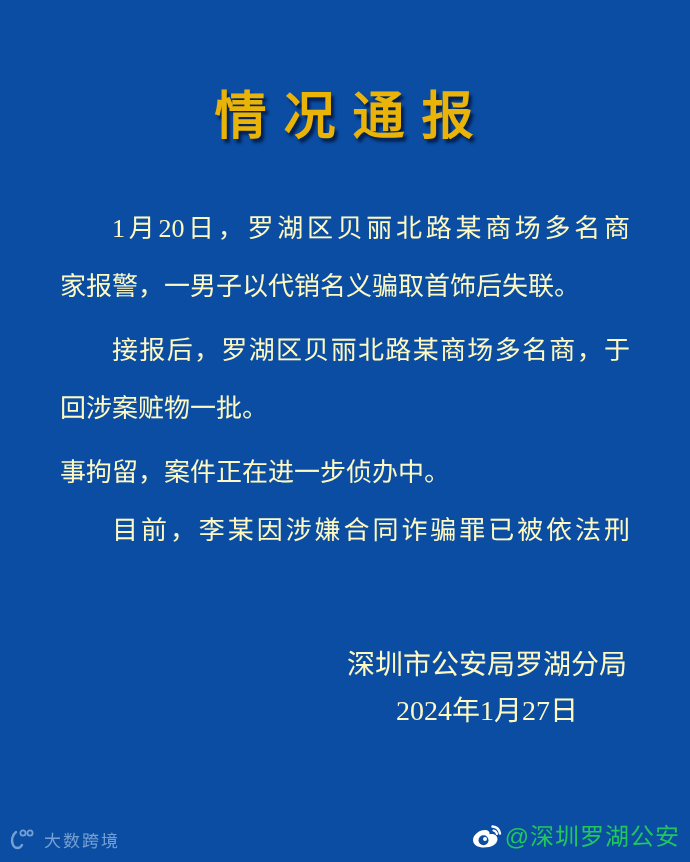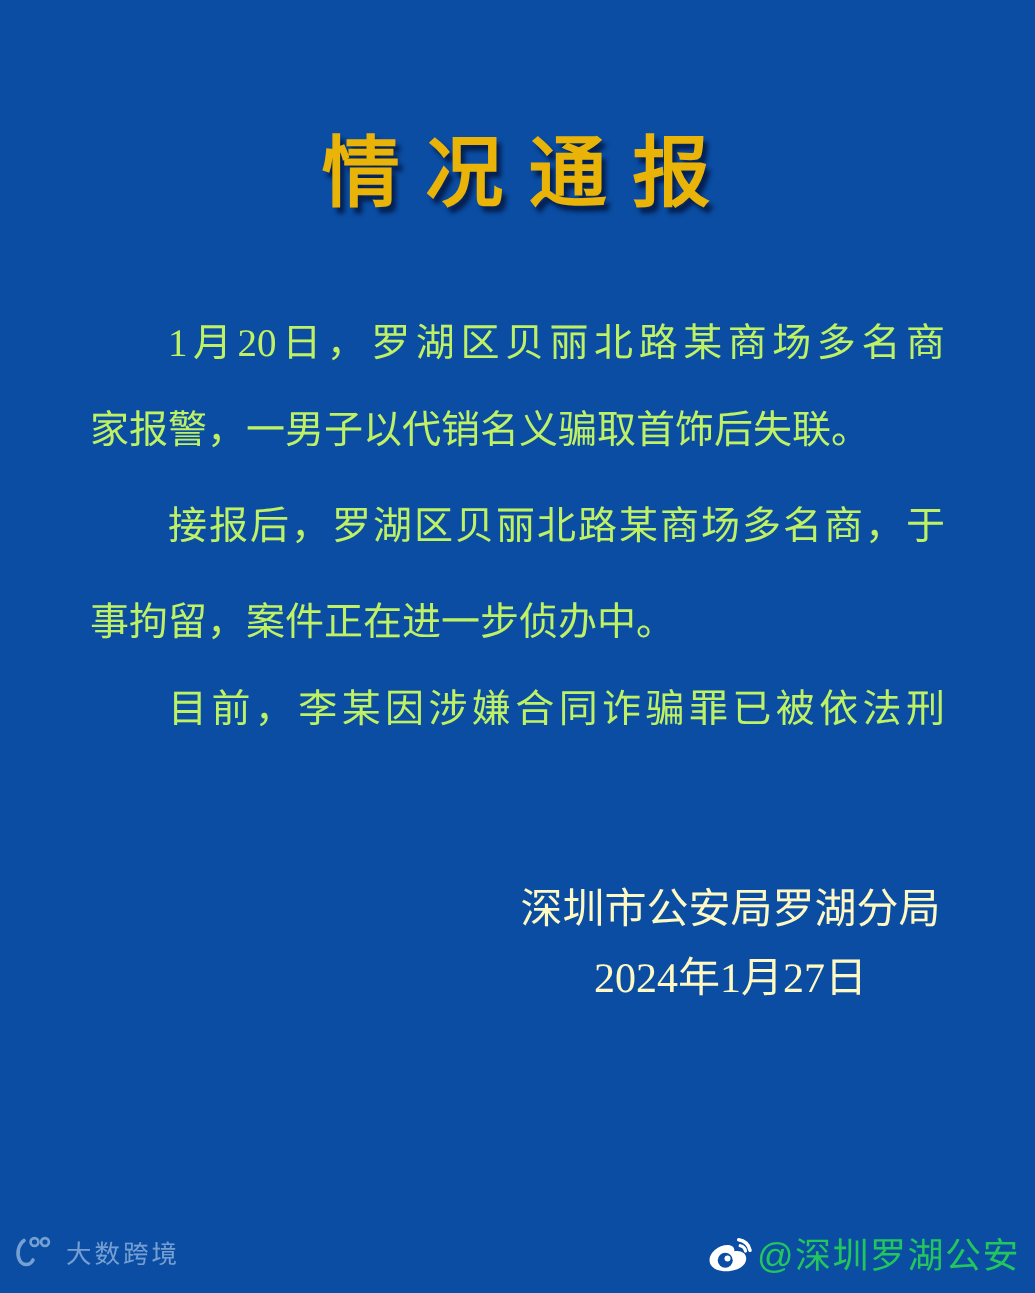--- a/index.html
+++ b/index.html
@@ -20,21 +20,21 @@
     text-align: center;
     font-size: 52px;
     line-height: 66px;
     font-weight: 900;
     color: #eab308;
     letter-spacing: 2px;
     text-shadow: 3px 4px 3px rgba(4, 24, 66, 0.85);
   }
   .body-text {
     margin: 50px 60px 0 60px;
-    color: #bef264;
+    color: #fef9c3;
     font-size: 26px;
     line-height: 58px;
     font-family: Liberation Serif, serif;
   }
   .para { margin: 0 0 6px 0; }
   .para:last-child { margin-bottom: 0; }
   .line { white-space: nowrap; }
   .l-first { text-indent: 2em; }
   .l-full {
     white-space: normal;
@@ -49,21 +49,21 @@
     font-size: 28px;
     line-height: 46px;
   }
   .footer {
     position: absolute;
     left: 0;
     right: 0;
     bottom: 10px;
     display: flex;
     justify-content: space-between;
-    align-items: center;
+    align-items: flex-end;
     padding: 0 10px 0 8px;
   }
   .wm-left {
     display: flex;
     align-items: center;
     gap: 6px;
     color: rgba(205, 228, 250, 0.55);
     font-family: "Liberation Sans", sans-serif;
     font-size: 17px;
     letter-spacing: 2px;
@@ -87,20 +87,21 @@
 
   <h1 class="title">情 况 通 报</h1>
 
   <div class="body-text">
     <div class="para">
       <div class="line l-first l-full">1月20日，罗湖区贝丽北路某商场多名商</div>
       <div class="line">家报警，一男子以代销名义骗取首饰后失联。</div>
     </div>
     <div class="para">
       <div class="line l-first l-full">接报后，罗湖区贝丽北路某商场多名商，于</div>
+      <div class="line">回涉案赃物一批。</div>
     </div>
     <div class="para">
       <div class="line">事拘留，案件正在进一步侦办中。</div>
       <div class="line l-first l-full">目前，李某因涉嫌合同诈骗罪已被依法刑</div>
     </div>
   </div>
 
   <div class="signature">
     <div>深圳市公安局罗湖分局</div>
     <div>2024年1月27日</div>

